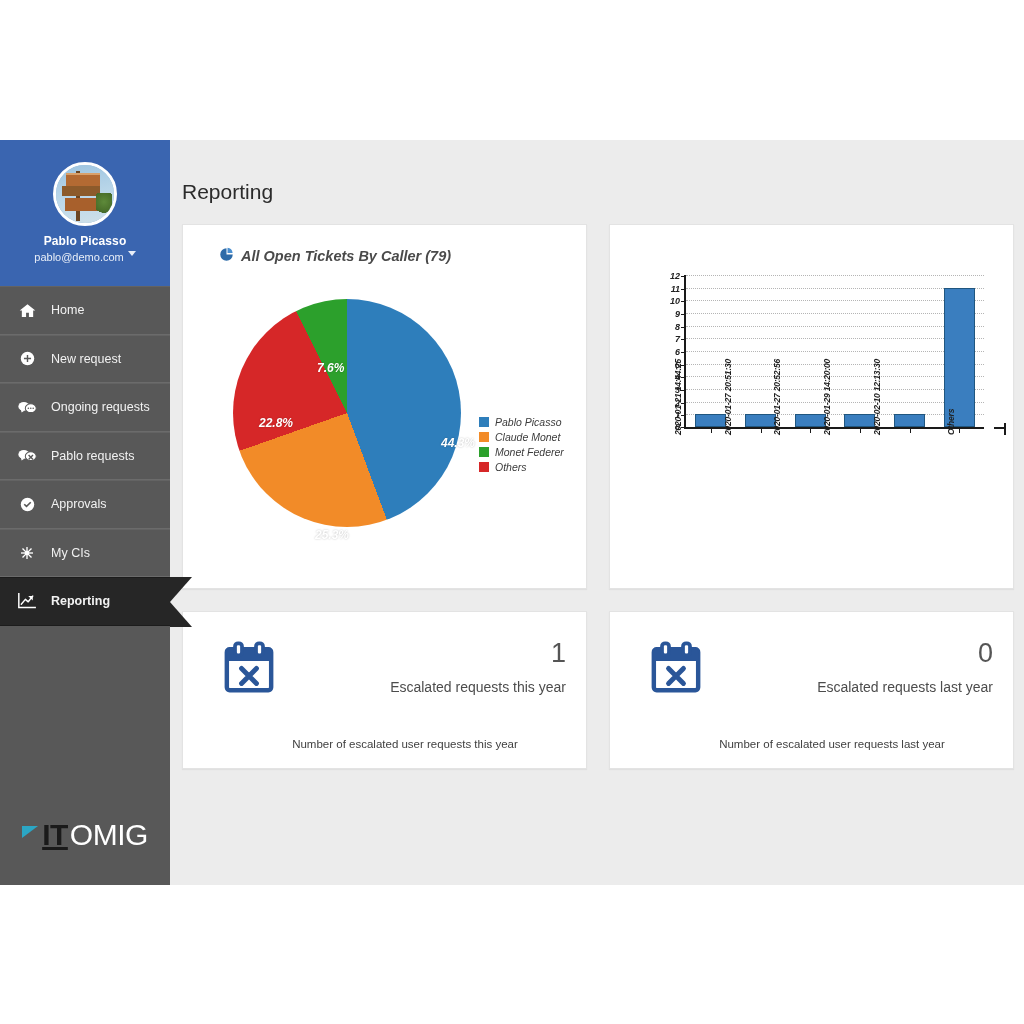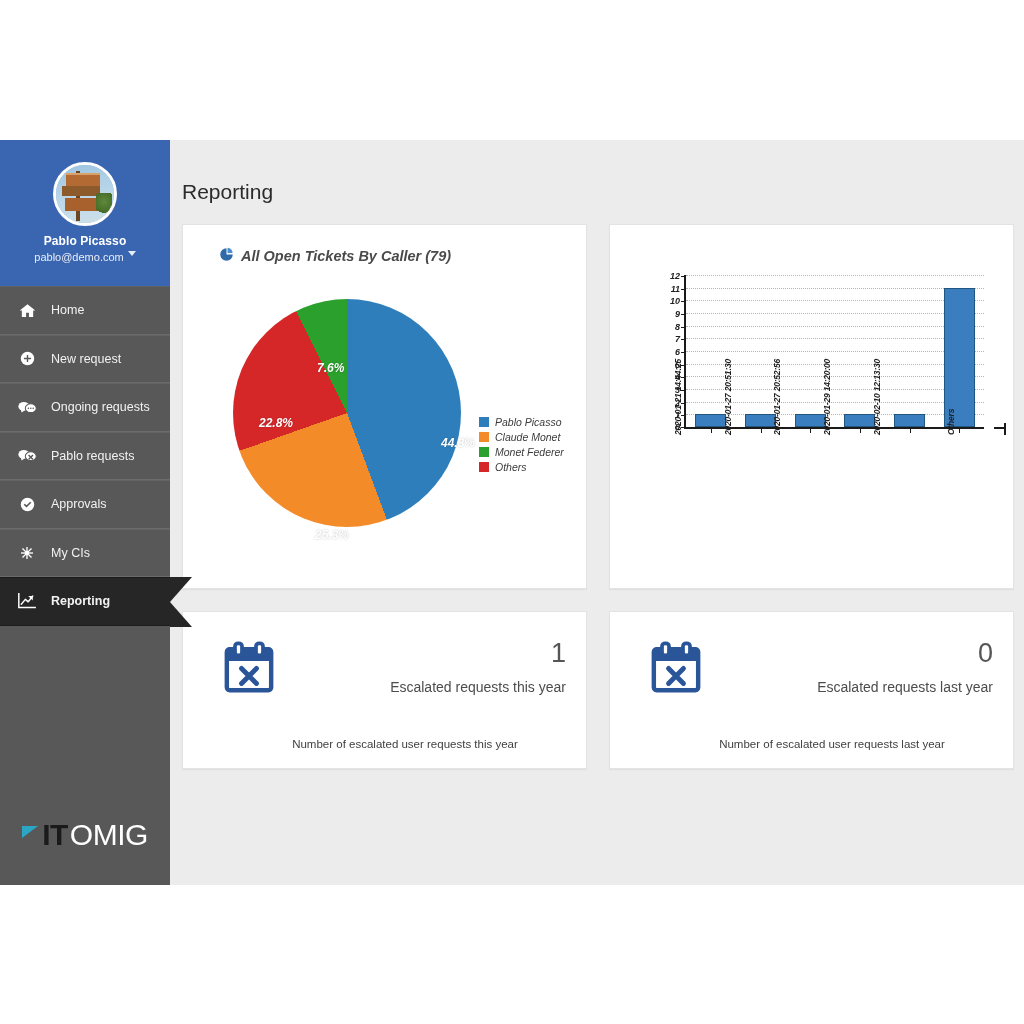--- a/index.html
+++ b/index.html
@@ -169,20 +169,21 @@
     border-right: 16px solid transparent;
     margin-right: 2px;
     position: relative;
     top: -3px;
   }
   .logo .it {
     font-size: 30px;
     font-weight: bold;
     color: #1a1a1a;
     letter-spacing: -0.5px;
+    text-decoration: underline;
   }
   .logo .omig {
     font-size: 30px;
     font-weight: normal;
     color: #ffffff;
     letter-spacing: -0.5px;
   }
 
   
   .main {

